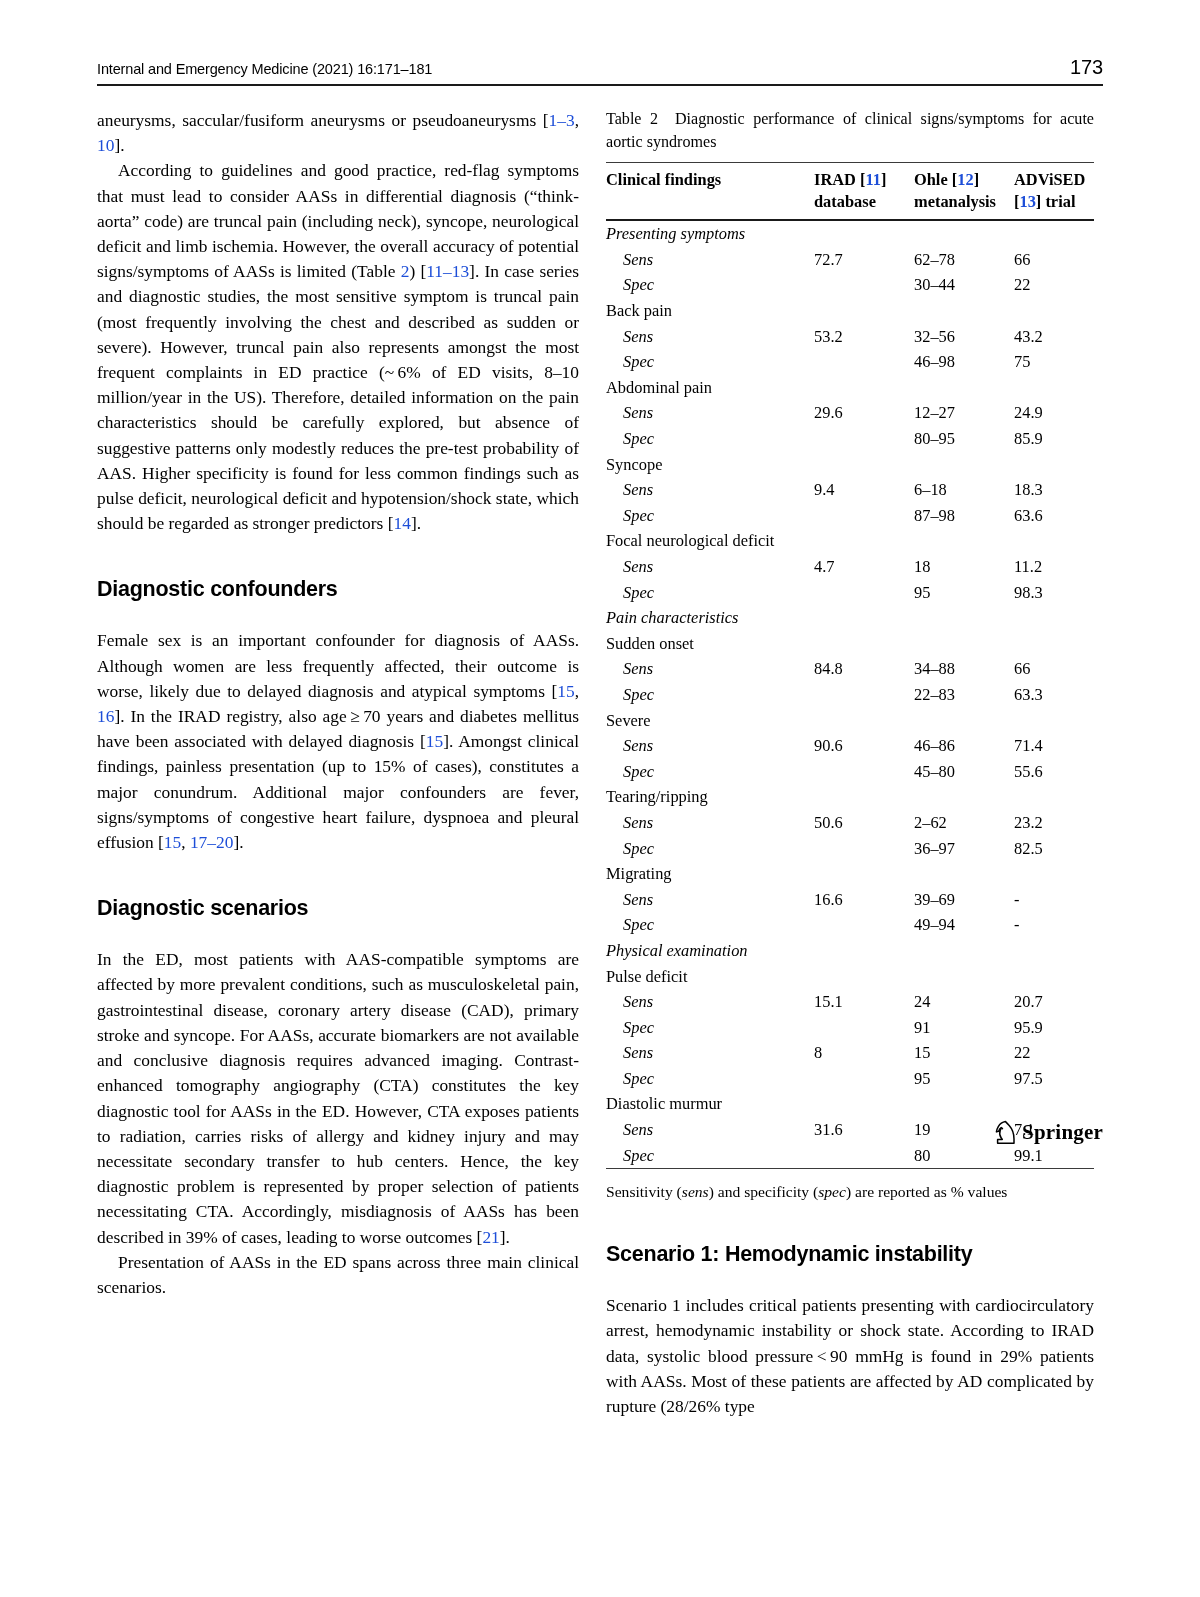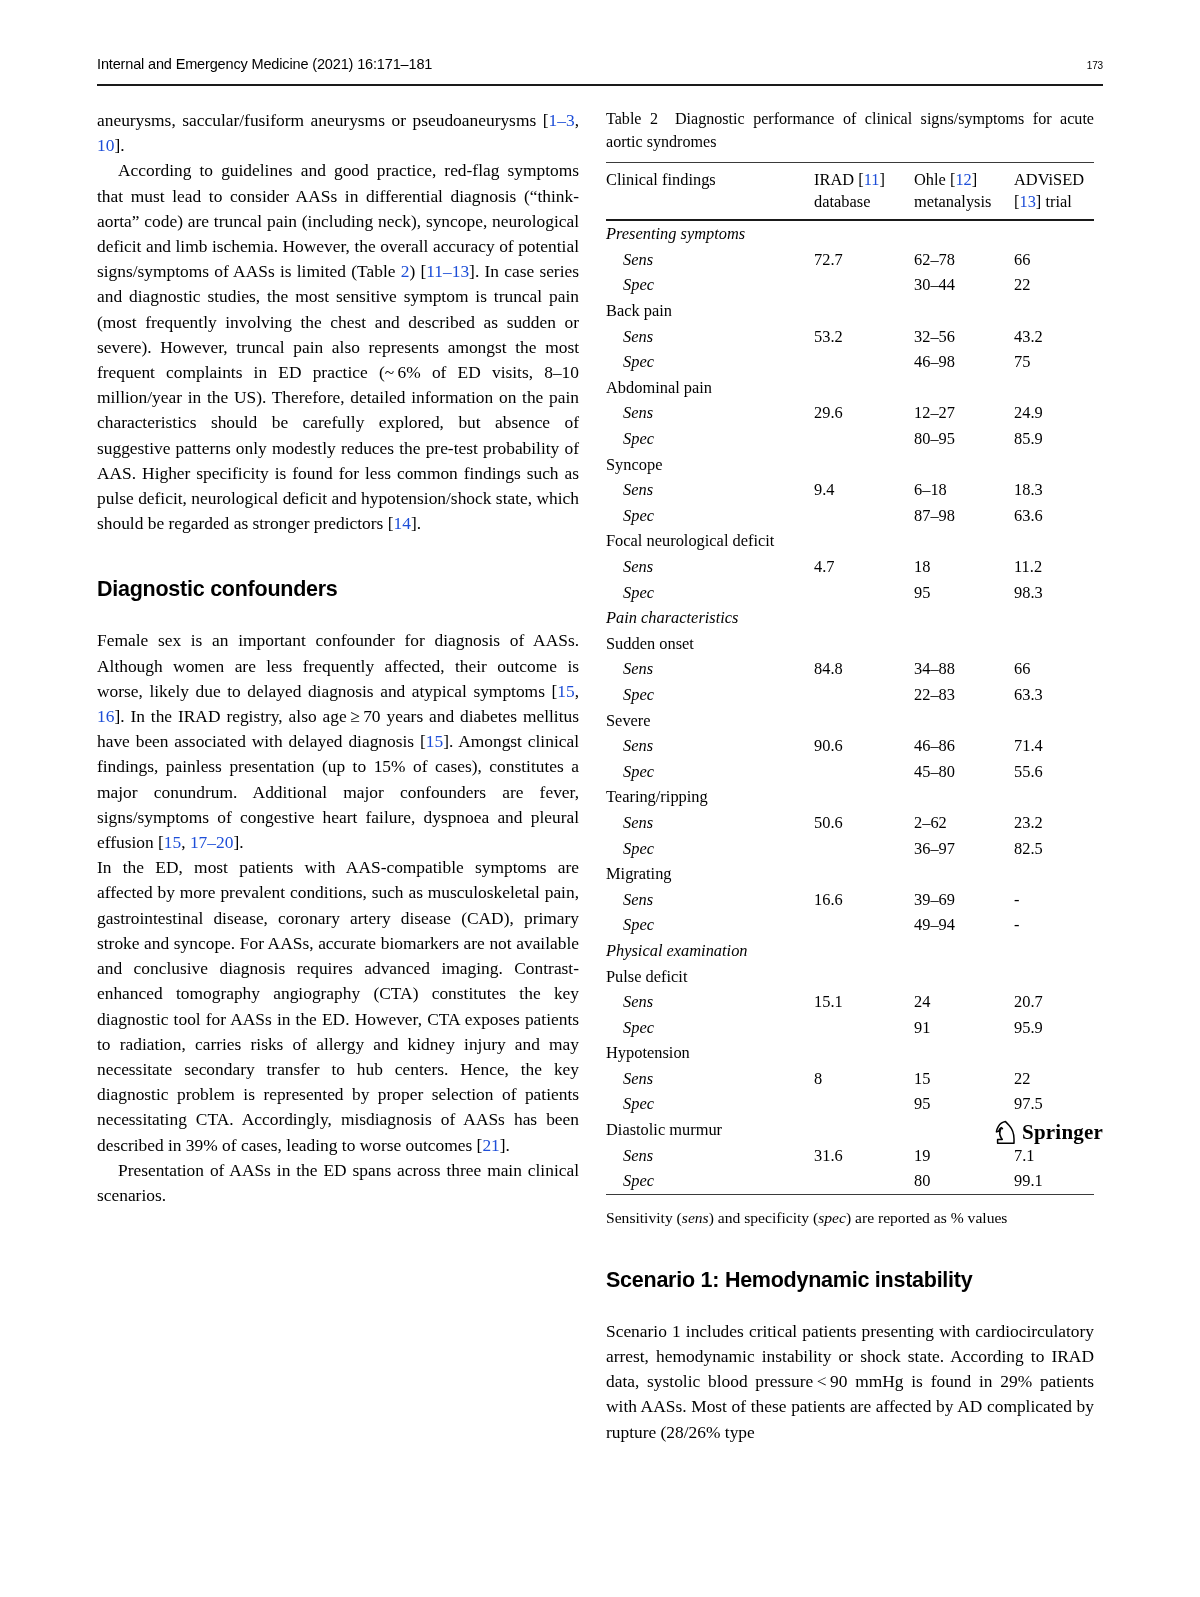--- a/index.html
+++ b/index.html
@@ -29,21 +29,21 @@
     top: 56px;
     width: 1006px;
     display: flex;
     justify-content: space-between;
     align-items: baseline;
     font-family: "Liberation Sans", sans-serif;
     font-size: 14.5px;
     letter-spacing: -0.15px;
   }
   .runhead .journal { white-space: nowrap; }
-  .runhead .pageno { font-size: 10px; margin-left: 37px; }
+  .runhead .pageno { font-size: 20px; margin-left: 37px; }
   .runhead-rule {
     position: absolute;
     left: 97px;
     top: 84px;
     width: 1006px;
     height: 2.2px;
     background: #1a1a1a;
   }
 
   
@@ -82,21 +82,21 @@
     margin: 0 0 9px 0;
   }
   .tbl-caption b { font-weight: normal; }
 
   table.t2 {
     width: 488px;
     border-collapse: collapse;
     font-size: 16.4px;
   }
   table.t2 thead th {
-    font-weight: normal;
+    font-weight: bold;
     text-align: left;
     vertical-align: top;
     padding: 6px 0 7px 0;
     line-height: 21.5px;
     margin-top: 40px;
   }
   table.t2 thead {
     border-top: 1.6px solid #3a3a3a;
     border-bottom: 2.2px solid #1a1a1a;
   }
@@ -152,20 +152,21 @@
   <div class="col col-left">
 
     <p><span>aneurysms, saccular/fusiform aneurysms or pseudoaneurysms [</span><span class="ref">1–3</span><span>, </span><span class="ref">10</span><span>].</span></p>
 
     <p class="indent"><span>According to guidelines and good practice, red-flag symptoms that must lead to consider AASs in differential diagnosis (“think-aorta” code) are truncal pain (including neck), syncope, neurological deficit and limb ischemia. However, the overall accuracy of potential signs/symptoms of AASs is limited (Table </span><span class="ref">2</span><span>) [</span><span class="ref">11–13</span><span>]. In case series and diagnostic studies, the most sensitive symptom is truncal pain (most frequently involving the chest and described as sudden or severe). However, truncal pain also represents amongst the most frequent complaints in ED practice (~ 6% of ED visits, 8–10 million/year in the US). Therefore, detailed information on the pain characteristics should be carefully explored, but absence of suggestive patterns only modestly reduces the pre-test probability of AAS. Higher specificity is found for less common findings such as pulse deficit, neurological deficit and hypotension/shock state, which should be regarded as stronger predictors [</span><span class="ref">14</span><span>].</span></p>
 
     <h2 class="section">Diagnostic confounders</h2>
 
     <p><span>Female sex is an important confounder for diagnosis of AASs. Although women are less frequently affected, their outcome is worse, likely due to delayed diagnosis and atypical symptoms [</span><span class="ref">15</span><span>, </span><span class="ref">16</span><span>]. In the IRAD registry, also age ≥ 70 years and diabetes mellitus have been associated with delayed diagnosis [</span><span class="ref">15</span><span>]. Amongst clinical findings, painless presentation (up to 15% of cases), constitutes a major conundrum. Additional major confounders are fever, signs/symptoms of congestive heart failure, dyspnoea and pleural effusion [</span><span class="ref">15</span><span>, </span><span class="ref">17–20</span><span>].</span></p>
 
+    <h2 class="section">Diagnostic scenarios</h2>
 
     <p><span>In the ED, most patients with AAS-compatible symptoms are affected by more prevalent conditions, such as musculoskeletal pain, gastrointestinal disease, coronary artery disease (CAD), primary stroke and syncope. For AASs, accurate biomarkers are not available and conclusive diagnosis requires advanced imaging. Contrast-enhanced tomography angiography (CTA) constitutes the key diagnostic tool for AASs in the ED. However, CTA exposes patients to radiation, carries risks of allergy and kidney injury and may necessitate secondary transfer to hub centers. Hence, the key diagnostic problem is represented by proper selection of patients necessitating CTA. Accordingly, misdiagnosis of AASs has been described in 39% of cases, leading to worse outcomes [</span><span class="ref">21</span><span>].</span></p>
 
     <p class="indent">Presentation of AASs in the ED spans across three main clinical scenarios.</p>
   </div>
 
   <div class="col col-right">
 
     <p class="tbl-caption"><b>Table 2</b>&nbsp;&nbsp;<span>Diagnostic performance of clinical signs/symptoms for acute aortic syndromes</span></p>
 
@@ -376,26 +377,20 @@
             <td class="c2">24</td>
             <td class="c3">20.7</td>
           </tr>
           <tr>
             <td class="c0 sub">Spec</td>
             <td class="c1"></td>
             <td class="c2">91</td>
             <td class="c3">95.9</td>
           </tr>
           <tr>
-            <td class="c0 lvl1">Hypotension</td>
-            <td class="c1"></td>
-            <td class="c2"></td>
-            <td class="c3"></td>
-          </tr>
-          <tr>
             <td class="c0 sub">Sens</td>
             <td class="c1">8</td>
             <td class="c2">15</td>
             <td class="c3">22</td>
           </tr>
           <tr>
             <td class="c0 sub">Spec</td>
             <td class="c1"></td>
             <td class="c2">95</td>
             <td class="c3">97.5</td>

